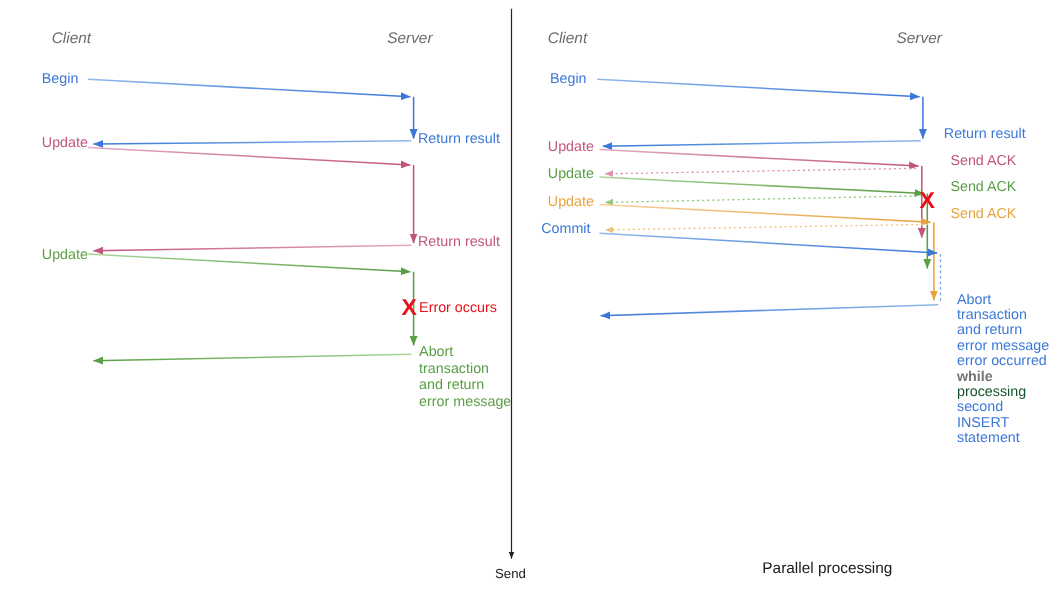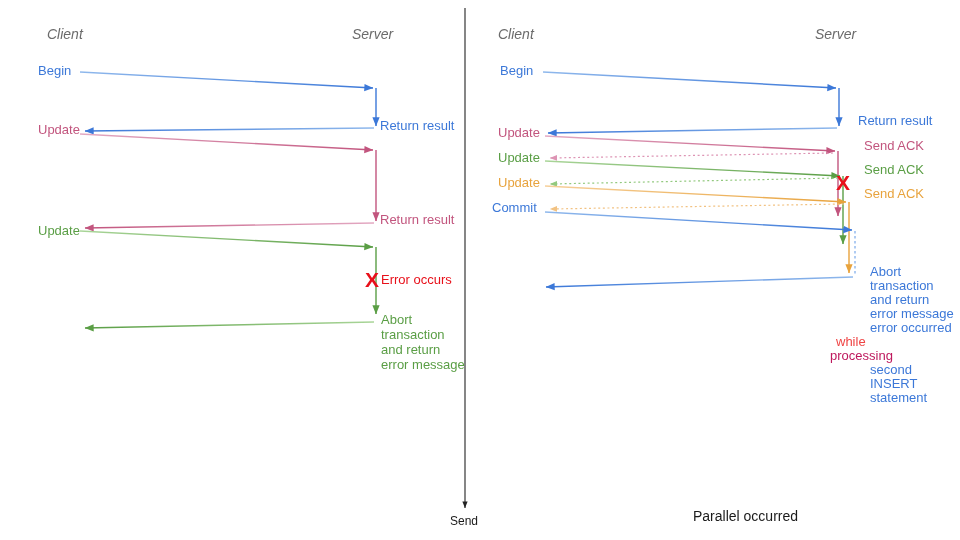--- a/index.html
+++ b/index.html
@@ -228,21 +228,21 @@
 
   <div class="lbl" style="left:492px; top:200px; color:#3c78d8;">Commit</div>
 
   <div class="xmark" style="left:836px; top:172px;">X</div>
 
   <div class="lbl" style="left:870px; top:264px; color:#3c78d8;">Abort</div>
   <div class="lbl" style="left:870px; top:278px; color:#3c78d8;">transaction</div>
   <div class="lbl" style="left:870px; top:292px; color:#3c78d8;">and return</div>
   <div class="lbl" style="left:870px; top:306px; color:#3c78d8;">error message</div>
   <div class="lbl" style="left:870px; top:320px; color:#3c78d8;">error occurred</div>
-  <div class="lbl" style="left:836px; top:334px; color:#ef4444;">while</div>
-  <div class="lbl" style="left:830px; top:348px; color:#be185d;">processing</div>
+  <div class="lbl" style="left:870px; top:334px; color:#737373;font-weight:bold;">while</div>
+  <div class="lbl" style="left:870px; top:348px; color:#14532d;">processing</div>
   <div class="lbl" style="left:870px; top:362px; color:#3c78d8;">second</div>
   <div class="lbl" style="left:870px; top:376px; color:#3c78d8;">INSERT</div>
   <div class="lbl" style="left:870px; top:390px; color:#3c78d8;">statement</div>
 
-  <div class="foot" style="left:693px; top:508px;">Parallel occurred</div>
+  <div class="foot" style="left:693px; top:508px;">Parallel processing</div>
 
 </div>
 
 </body></html>

